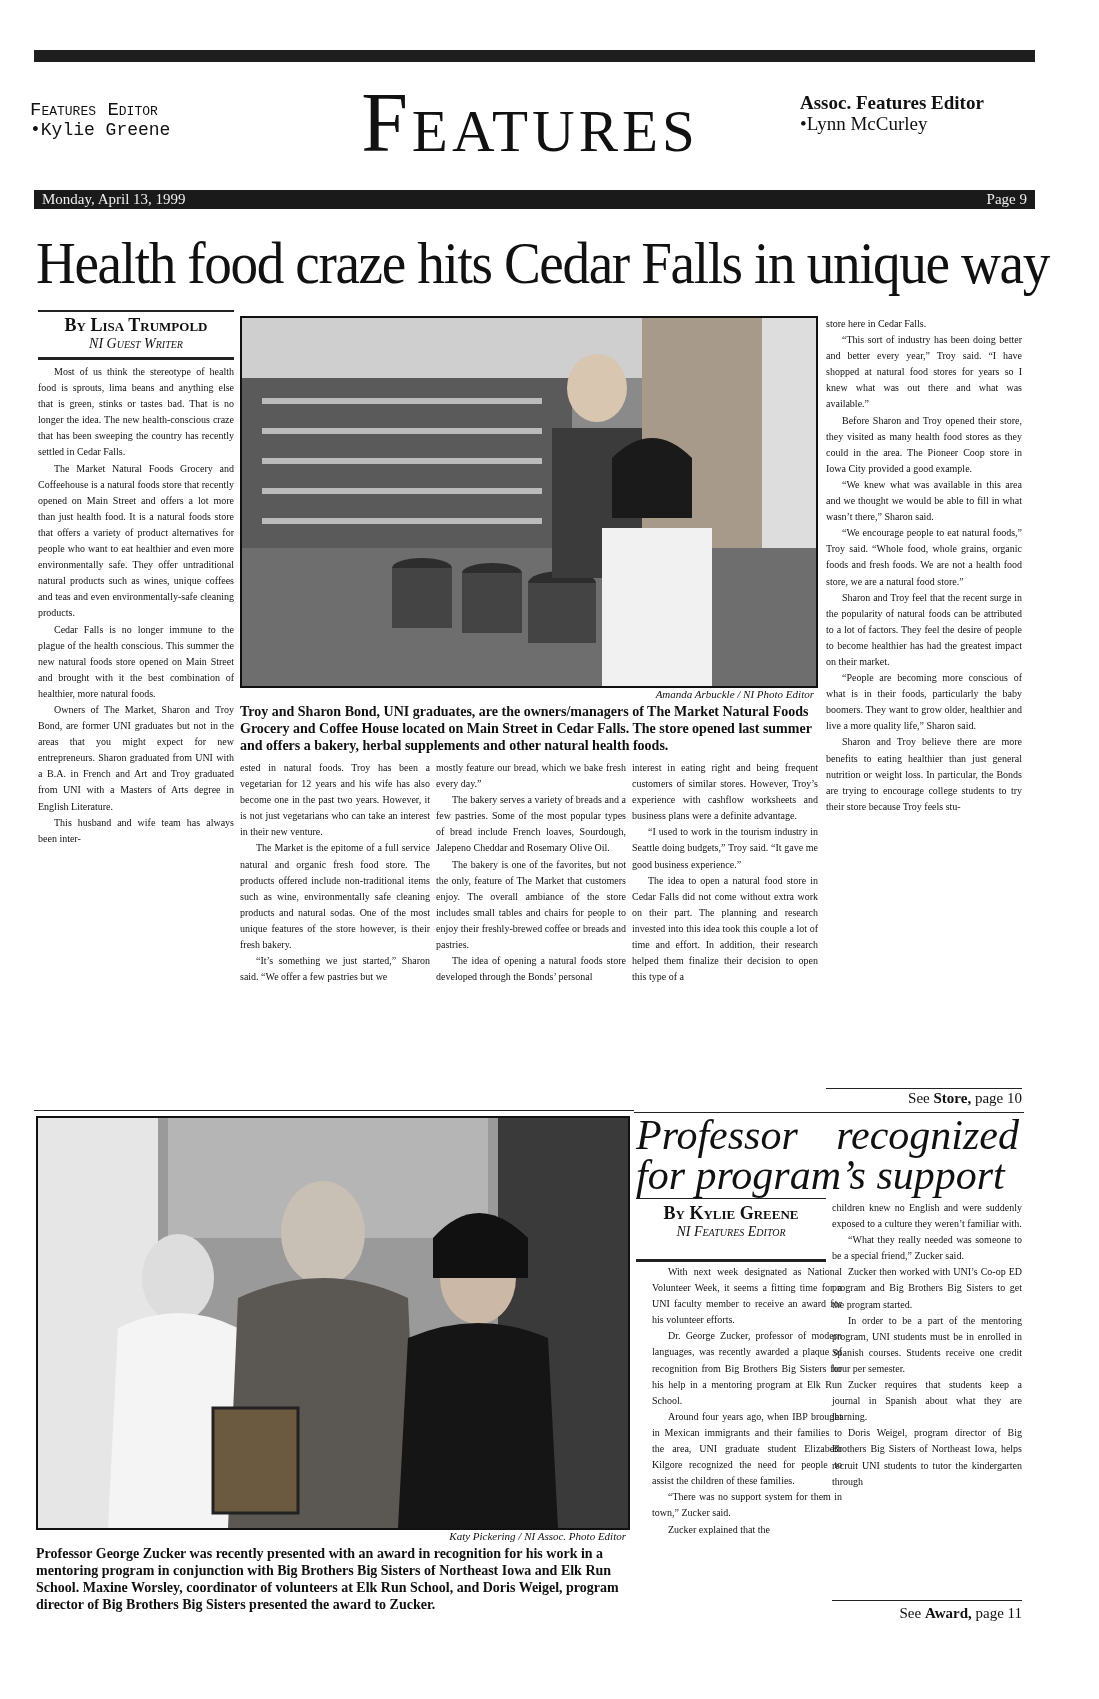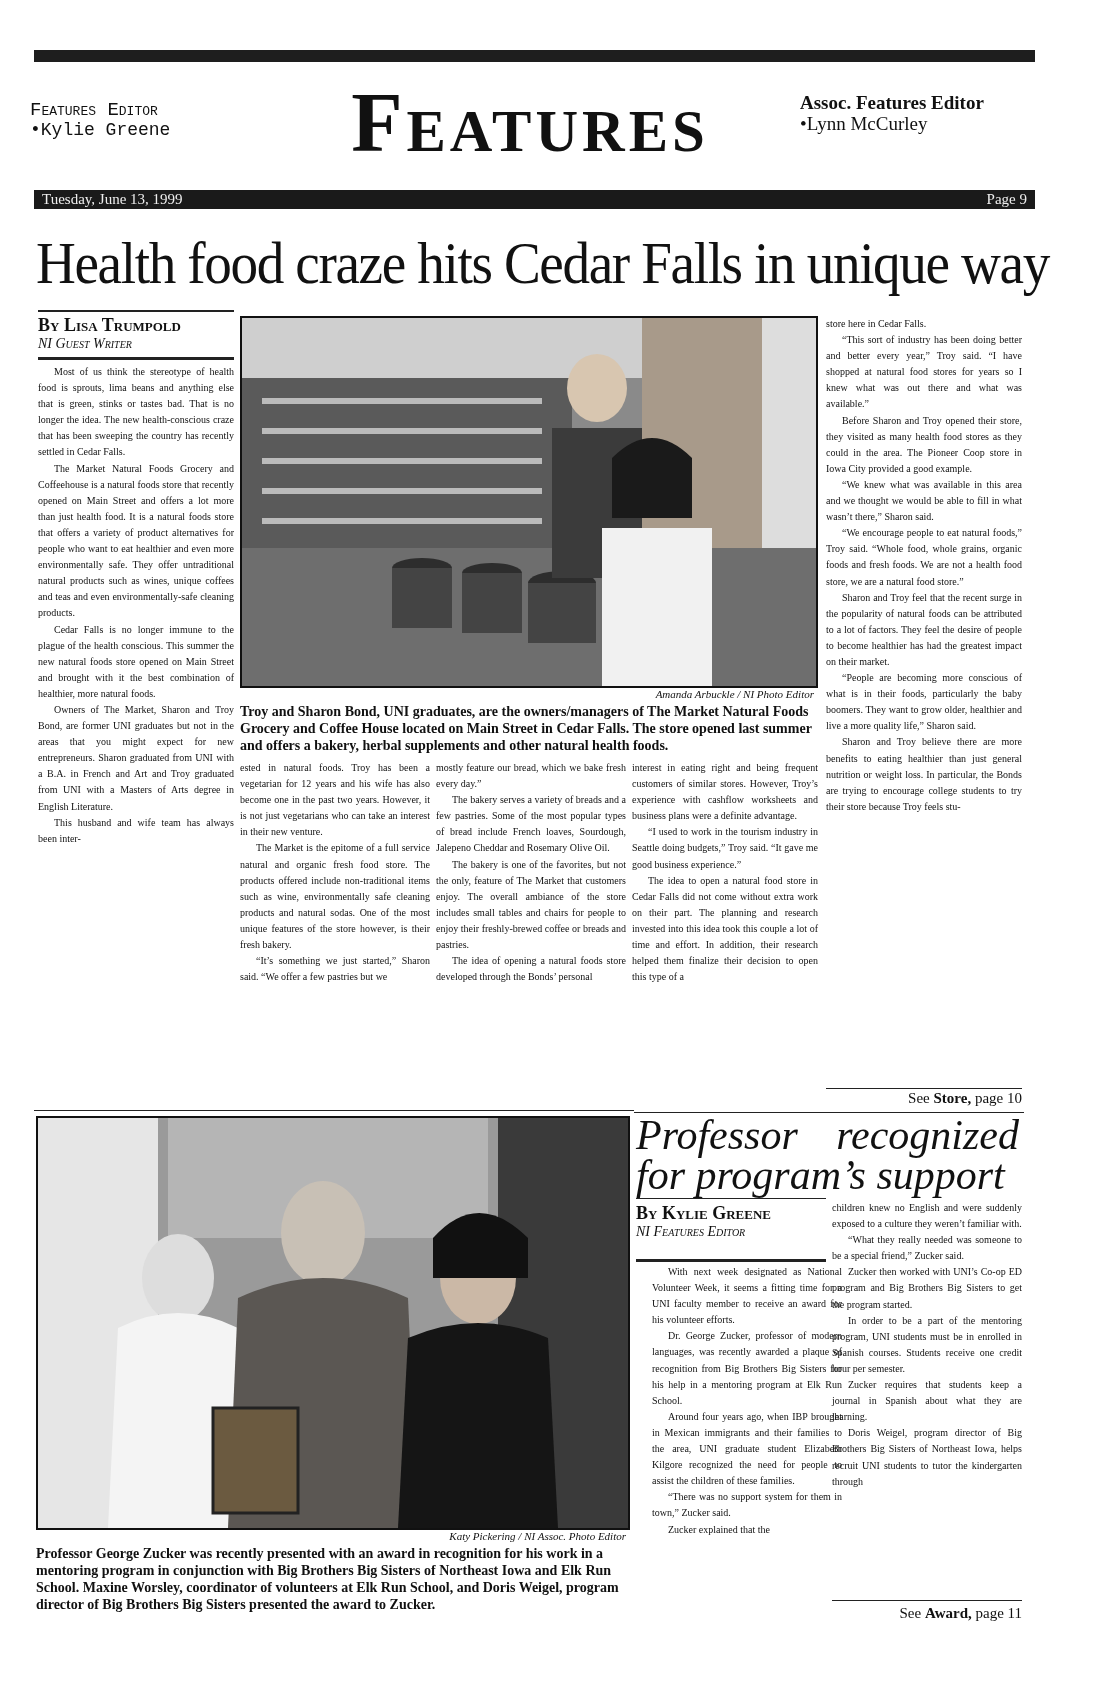--- a/index.html
+++ b/index.html
@@ -2,27 +2,27 @@
 <html><head>
 <meta charset="utf-8">
 <style>
   html, body { margin:0; padding:0; background:#fff; }
   body { width:1099px; height:1699px; position:relative; overflow:hidden; font-family:"Liberation Serif", serif; color:#111; }
   .abs { position:absolute; }
   .topbar { left:34px; top:50px; width:1001px; height:12px; background:#1e1e1e; }
   .datebar { left:34px; top:190px; width:1001px; height:19px; background:#1a1a1a; color:#eee; font-size:15px; line-height:19px; }
   .datebar .date { position:absolute; left:8px; top:0; }
   .datebar .pg { position:absolute; right:8px; top:0; }
-  .masthead { left:270px; top:78px; width:520px; text-align:center; font-size:84px; letter-spacing:4px; line-height:90px; font-weight:bold; }
+  .masthead { left:270px; top:78px; width:520px; text-align:center; font-size:84px; letter-spacing:4px; line-height:90px; font-weight:normal; }
   .ed-left { left:30px; top:100px; font-size:18px; line-height:20px;font-family:Liberation Mono, monospace; }
   .ed-left .t { font-variant:small-caps; font-size:19px; }
   .ed-right { left:800px; top:92px; font-size:19px; line-height:21px; }
   .ed-right .t { font-weight:bold; }
   .headline { left:36px; top:228px; width:1000px; font-size:60px; line-height:70px; font-family:"Liberation Serif", serif; letter-spacing:-1.5px; transform:scaleX(0.92); transform-origin:left top; white-space:nowrap; }
-  .byline { text-align:left; }
+  .byline { text-align:center; }
   .byline .name { font-weight:bold; font-variant:small-caps; font-size:18px; display:block; line-height:20px; }
   .byline .role { font-style:italic; font-variant:small-caps; font-size:14px; display:block; line-height:18px; }
   .rule { border-top:2px solid #222; }
   .col { font-size:10px; line-height:16.1px; text-align:justify; }
   .col p { margin:0; text-indent:16px; }
   .col p.noind { text-indent:0; }
   .photo { background:#777; border:2px solid #111; overflow:hidden; }
   .photo svg { width:100%; height:100%; display:block; }
   .credit { font-style:italic; font-size:11px; text-align:right; }
   .cutline { font-weight:bold; font-size:14px; line-height:17px; }
@@ -39,21 +39,21 @@
   <div>•Kylie Greene</div>
 </div>
 <div class="abs masthead" style="font-variant:small-caps;">
   <span>Features</span>
 </div>
 <div class="abs ed-right">
   <div class="t">Assoc. Features Editor</div>
   <div>•Lynn McCurley</div>
 </div>
 <div class="abs datebar">
-  <span class="date">Tuesday, June 13, 1999</span>
+  <span class="date">Monday, April 13, 1999</span>
   <span class="pg">Page 9</span>
 </div>
 
 <div class="abs headline">Health food craze hits Cedar Falls in unique way</div>
 
 <div class="abs" style="left:38px; top:310px; width:196px;">
   <div class="rule"></div>
   <div class="byline" style="padding:3px 0 4px;">
     <span class="name">By Lisa Trumpold</span>
     <span class="role">NI Guest Writer</span>

